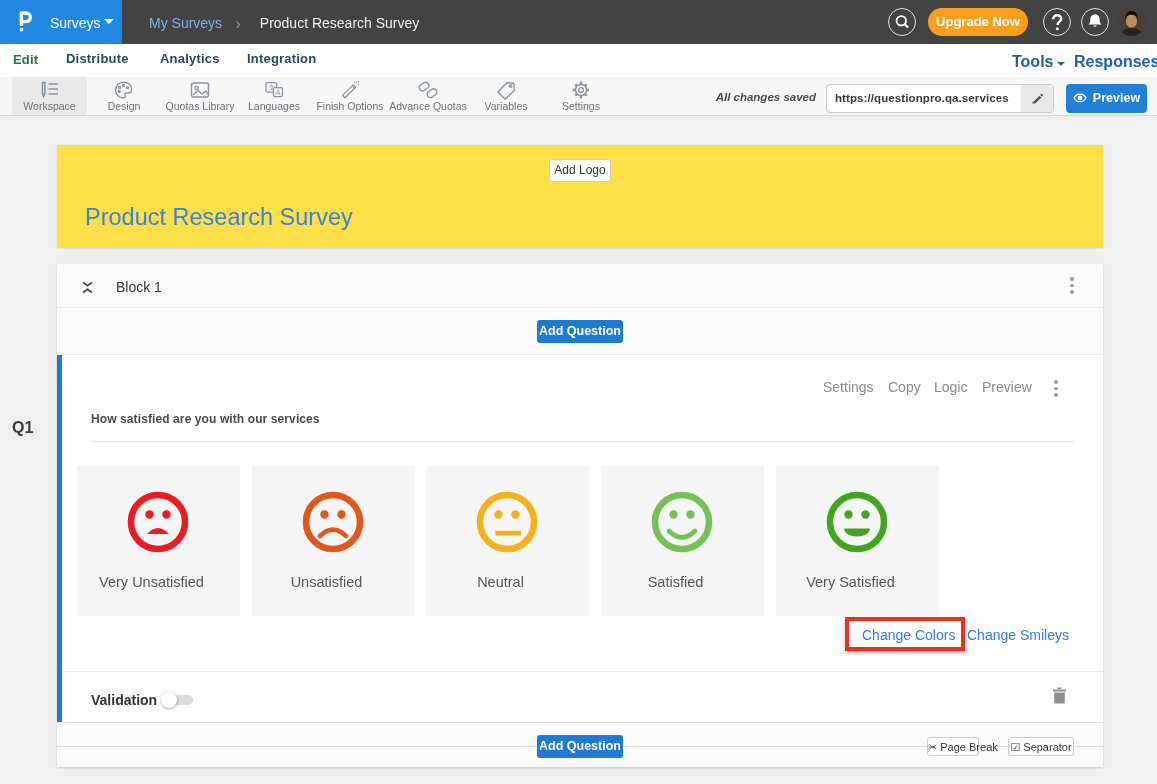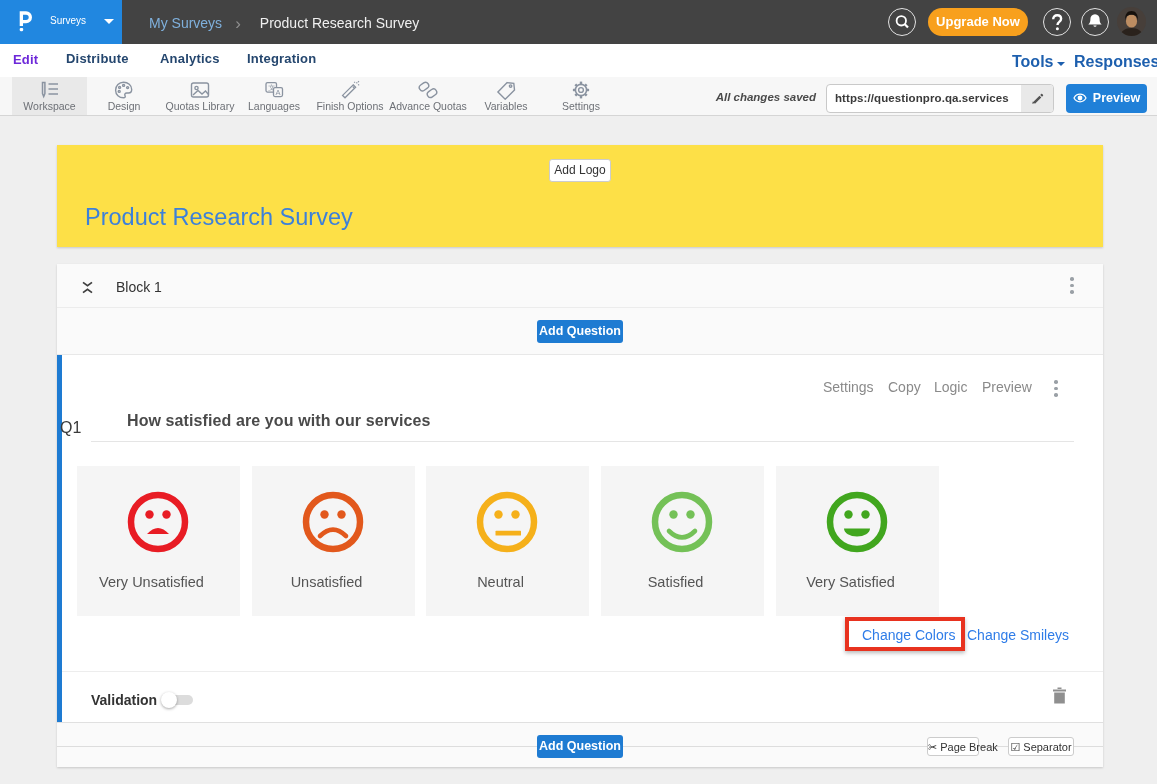--- a/index.html
+++ b/index.html
@@ -3,33 +3,33 @@
 <meta charset="utf-8">
 <style>
 * { margin:0; padding:0; box-sizing:border-box; }
 html,body { width:1157px; height:784px; overflow:hidden; }
 body { font-family:"Liberation Sans", sans-serif; background:#efefef; position:relative; }
 
 
 .topbar { position:absolute; left:0; top:0; width:1157px; height:44px; background:#434343; }
 .logobox { position:absolute; left:0; top:0; width:122px; height:44px; background:#2187e0; }
 .logobox svg { position:absolute; left:14px; top:10px; }
-.logobox .surveys { position:absolute; left:50px; top:15px; color:#fff; font-size:10px; }
+.logobox .surveys { position:absolute; left:50px; top:15px; color:#fff; font-size:14px; }
 .logobox .caret { position:absolute; left:104px; top:19px; width:0; height:0; border-left:5px solid transparent; border-right:5px solid transparent; border-top:5px solid #fff; }
 .crumbs { position:absolute; left:149px; top:15px; font-size:14px; color:#f0f0f0; }
 .crumbs .ms { color:#7fb0dc; }
 .crumbs .sep { color:#8f8f8f; margin:0 19px 0 13px; font-size:17px; vertical-align:-1px; line-height:14px; display:inline-block; }
 .circbtn { position:absolute; top:8px; width:28px; height:28px; border:1px solid #e2e2e2; border-radius:50%; }
 .upgrade { position:absolute; left:928px; top:8px; width:100px; height:28px; background:#f8a01d; border-radius:14px; color:#fff; font-size:13px; font-weight:bold; text-align:center; line-height:28px; }
 .avatar { position:absolute; left:1117px; top:7px; width:29px; height:29px; border-radius:50%; overflow:hidden; }
 
 
 .tabs { position:absolute; left:0; top:44px; width:1157px; height:33px; background:#fff; }
 .tabs .tab { position:absolute; top:7px; font-size:13px; font-weight:bold; color:#24466e; letter-spacing:0.2px; }
-.tabs .active { color:#6d28d9; border-bottom:2px solid #2e94d6; padding:1px 2px 16px; margin-left:-2px; }
+.tabs .active { color:#15803d; border-bottom:2px solid #2e94d6; padding:1px 2px 16px; margin-left:-2px; }
 .tools { position:absolute; top:9px; font-size:16px; font-weight:bold; color:#1d5fae; white-space:nowrap; }
 .tcaret { display:inline-block; width:0; height:0; border-left:4px solid transparent; border-right:4px solid transparent; border-top:4.5px solid #1d5fae; vertical-align:1px; margin-left:4px; }
 
 
 .toolbar { position:absolute; left:0; top:77px; width:1157px; height:39px; background:#f7f7f7; border-bottom:1px solid #d5d5d5; }
 .titem { position:absolute; top:0; height:38px; text-align:center; color:#6d7076; font-size:10.5px; }
 .titem svg { display:block; margin:3px auto 0; }
 .titem .lbl { display:block; margin-top:0; }
 .titem.active { background:#e9e9e9; }
 .saved { position:absolute; right:341px; top:14px; font-style:italic; font-weight:bold; font-size:11.5px; color:#4a4a4a; }
@@ -47,39 +47,39 @@
 .blockcard { top:264px; height:503px; background:#fafafa;padding-left:8px; }
 .bheader { position:absolute; left:0; top:0; width:1046px; height:44px; background:#fafafa; border-bottom:1px solid #ececec; }
 .bname { position:absolute; left:59px; top:15px; font-size:14px; color:#333; }
 .dots3 { position:absolute; width:4px; }
 .dots3 i { display:block; width:3.5px; height:3.5px; border-radius:50%; background:#9aa0a6; margin:0 0 3px 0; }
 
 .addq { position:absolute; width:86px; height:23px; background:#1e7bd2; border-radius:3px; color:#fff; font-size:12.5px; font-weight:bold; text-align:center; line-height:23px; }
 
 .qcard { position:absolute; left:0; top:91px; width:1046px; height:367px; background:#fff; border-left:5px solid #1e7bd2; box-shadow:0 -1px 0 #e8e8e8, 0 1px 0 #e0e0e0; }
 .qlinks { position:absolute; top:24px; font-size:14px; color:#8a8a8a; }
-.qtitle { position:absolute; left:29px; top:57px; font-size:16px; font-weight:bold; color:#4a4a4a; letter-spacing:0.1px;margin-left:36px; }
+.qtitle { position:absolute; left:29px; top:57px; font-size:12px; font-weight:bold; color:#4a4a4a; letter-spacing:0.1px; }
 .qdivider { position:absolute; left:29px; top:86px; width:983px; height:1px; background:#e5e5e5; }
 
 .scard { position:absolute; top:111px; width:163px; height:150px; background:#f5f5f5; }
 .scard svg { position:absolute; left:50px; top:25px; }
 .scard .slbl { position:absolute; left:-7px; top:108px; width:163px; text-align:center; font-size:14.5px; color:#555; }
 
 .redbox { position:absolute; left:783px; top:262px; width:120px; height:34px; border:4px solid #e8321f; background:#fff; box-shadow:0 2px 4px rgba(0,0,0,0.28); }
 .cclink { position:absolute; font-size:14px; color:#2e7ce8; }
 .vdivider { position:absolute; left:0; top:316px; width:1041px; height:1px; background:#ededed; }
 .vlabel { position:absolute; left:29px; top:337px; font-size:14px; font-weight:bold; color:#333; }
 .toggle { position:absolute; left:100px; top:340px; width:31px; height:10px; background:#dcdcdc; border-radius:5px; }
 .toggle .knob { position:absolute; left:-1px; top:-3px; width:16px; height:16px; border-radius:50%; background:#fff; box-shadow:0 1px 3px rgba(0,0,0,0.35); }
 
 .bfooter { position:absolute; left:0; top:458px; width:1046px; height:45px; }
 .bfooter .line { position:absolute; left:0; top:24px; width:1046px; height:1px; background:#ddd; }
 .minibtn { position:absolute; top:15px; height:19px; white-space:nowrap; border:1px solid #ccc; border-radius:3px; background:#fff; font-size:11px; color:#333; text-align:center; line-height:18px; }
 
-.q1 { position:absolute; left:12px; top:419px; font-size:16px; font-weight:normal; color:#3a3a3a;margin-left:48px; }
+.q1 { position:absolute; left:12px; top:419px; font-size:16px; font-weight:bold; color:#3a3a3a; }
 </style>
 </head>
 <body>
 
 <div class="topbar">
   <div class="logobox">
     <svg width="17" height="23" viewBox="0 0 17 23" style="left:18px;">
       <path d="M3.35 16 V3 h4.7 a4.3 4.3 0 0 1 0 8.6 h-4.7" fill="none" stroke="#fff" stroke-width="3.3"></path>
       <rect x="1.7" y="17.9" width="3.5" height="3.3" rx="1.1" fill="#fff"></rect>
     </svg>

